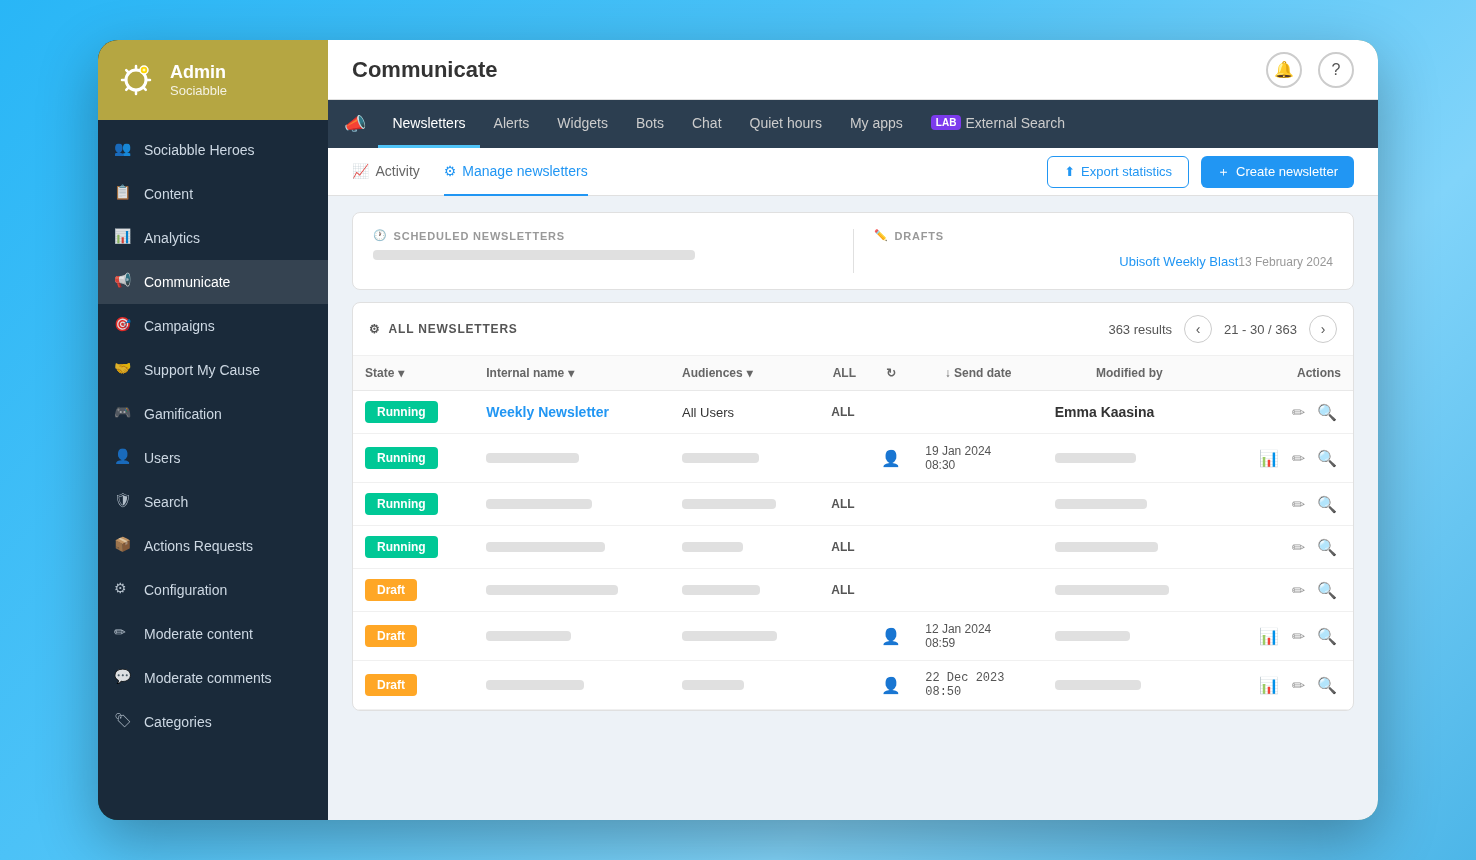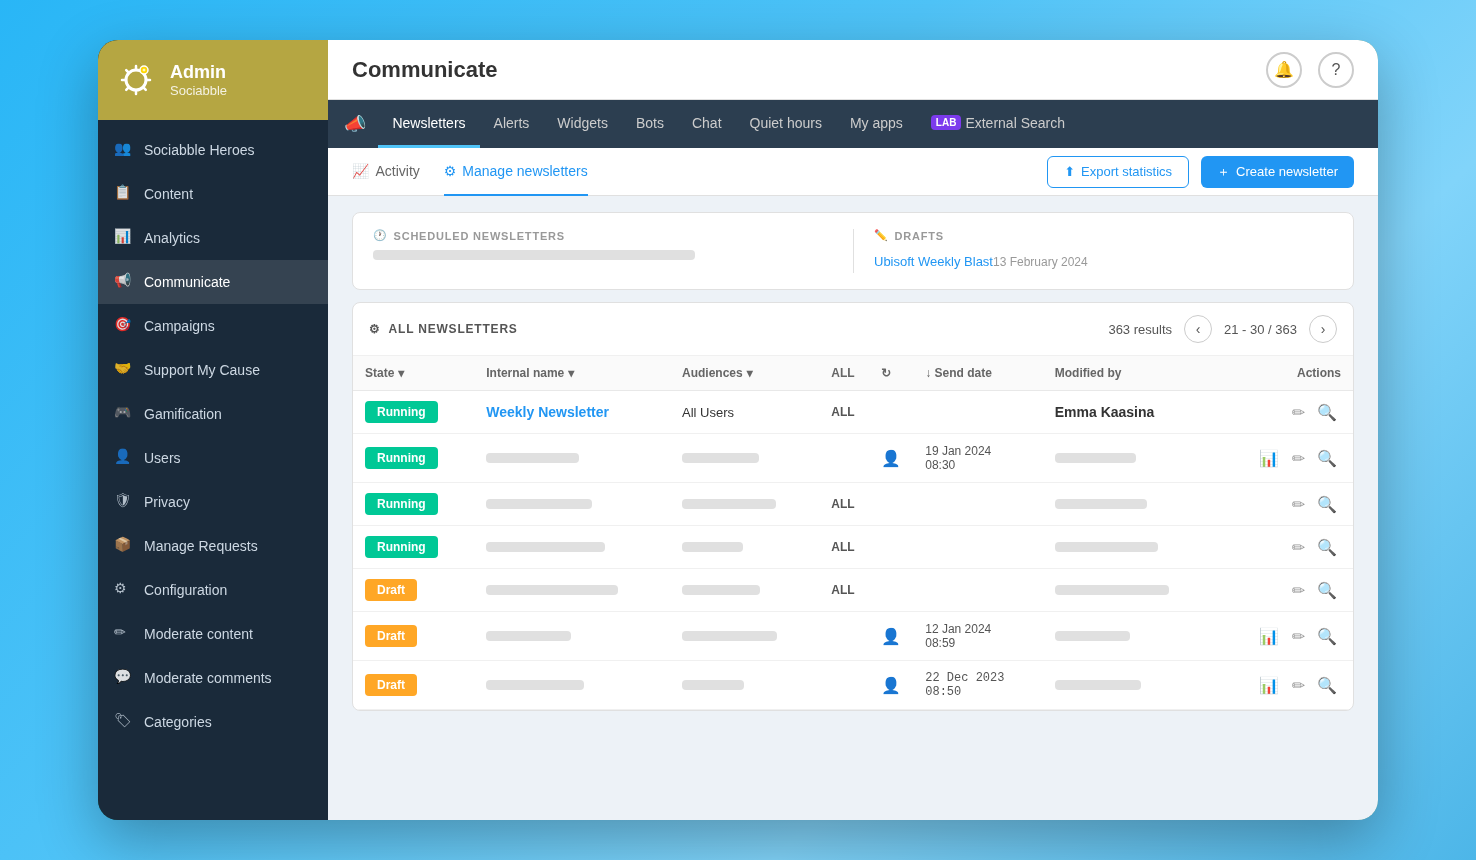--- a/index.html
+++ b/index.html
@@ -199,21 +199,21 @@
       color: #999;
       letter-spacing: 0.8px;
       display: flex;
       align-items: center;
       gap: 6px;
       margin-bottom: 8px;
     }
     .scheduled-date { font-size: 12px; font-weight: 700; color: #555; margin-bottom: 8px; }
     .drafts-item {
       display: flex;
-      justify-content: flex-start;
+      justify-content: flex-end;
       align-items: center;
       padding: 4px 0;
     }
     .drafts-link { color: #2196f3; font-size: 13px; font-weight: 500; cursor: pointer; }
     .drafts-date { font-size: 12px; color: #999; }
     
     .all-newsletters {
       background: #fff;
       margin: 12px 24px 16px;
       border-radius: 8px;
@@ -255,21 +255,21 @@
     }
     
     .newsletter-table { width: 100%; border-collapse: collapse; }
     .newsletter-table th {
       background: #fafafa;
       border-bottom: 1px solid #e8e8e8;
       padding: 10px 12px;
       font-size: 12px;
       font-weight: 600;
       color: #666;
-      text-align: left;
+      text-align: center;
     }
     .newsletter-table td {
       padding: 10px 12px;
       border-bottom: 1px solid #f0f0f0;
       font-size: 13px;
       color: #333;
       vertical-align: middle;
     }
     .th-sortable { cursor: pointer; display: flex; align-items: center; gap: 4px; white-space: nowrap; }
     .status-badge {
@@ -340,25 +340,25 @@
         <div class="nav-item">
           <span class="nav-icon">🎮</span>
           <span>Gamification</span>
         </div>
         <div class="nav-item">
           <span class="nav-icon">👤</span>
           <span>Users</span>
         </div>
         <div class="nav-item">
           <span class="nav-icon">🛡</span>
-          <span>Privacy</span>
+          <span>Search</span>
         </div>
         <div class="nav-item">
           <span class="nav-icon">📦</span>
-          <span>Manage Requests</span>
+          <span>Actions Requests</span>
         </div>
         <div class="nav-item">
           <span class="nav-icon">⚙</span>
           <span>Configuration</span>
         </div>
         <div class="nav-item">
           <span class="nav-icon">✏</span>
           <span>Moderate content</span>
         </div>
         <div class="nav-item">

